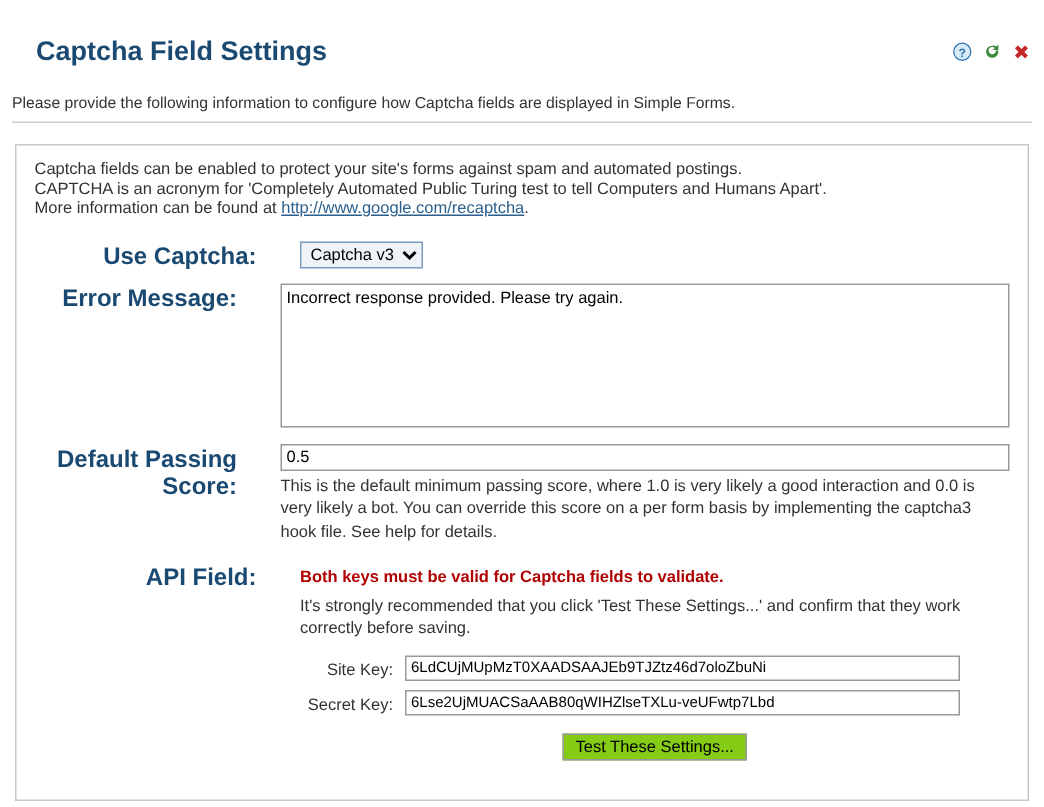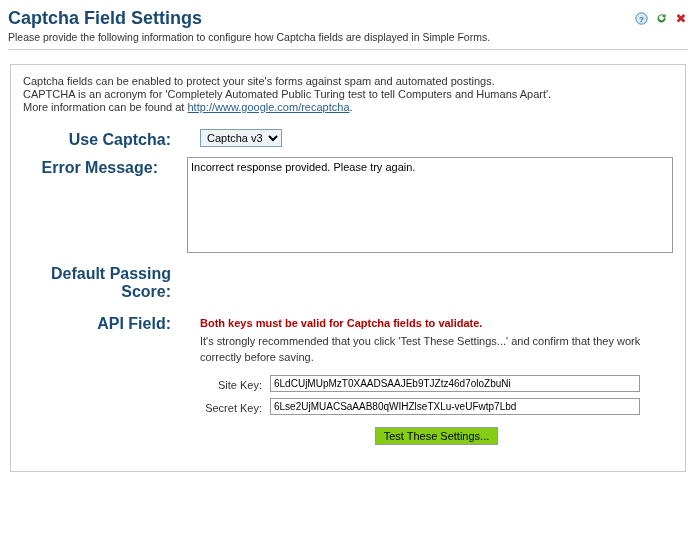--- a/index.html
+++ b/index.html
@@ -19,21 +19,21 @@
   }
   .title-row {
     display: flex;
     justify-content: space-between;
     align-items: center;
   }
   .page-title {
     font-size: 18px;
     font-weight: bold;
     color: #1a4a72;
-    margin: 0;
+    margin: 16px;
   }
   .header-icons { display: flex; gap: 6px; align-items: center; }
   .header-icons span { width: 14px; height: 14px; display: inline-flex; align-items: center; justify-content: center; font-size: 13px; cursor: pointer; }
   .subtitle { margin: 2px 0 0 0; color: #333; font-size: 10.5px; }
   .content-box {
     border: 1px solid #c8c8c8;
     padding: 10px 12px 18px 12px;
     margin: 0 2px;
   }
   .intro p { margin: 0 0 1px 0; font-size: 11px; color: #333; }
@@ -153,20 +153,24 @@
 
     <div class="row">
       <div class="label">Error Message:</div>
       <div class="value">
         <textarea style="">Incorrect response provided. Please try again.</textarea>
       </div>
     </div>
 
     <div class="row">
       <div class="label">Default Passing Score:</div>
+      <div class="value">
+        <input class="score-input" type="text" value="0.5" style="">
+        <div class="help-text">This is the default minimum passing score, where 1.0 is very likely a good interaction and 0.0 is very likely a bot. You can override this score on a per form basis by implementing the captcha3 hook file. See help for details.</div>
+      </div>
     </div>
 
     <div class="row" style="margin-top:12px;">
       <div class="label">API Field:</div>
       <div class="value">
         <div class="help-text warn">Both keys must be valid for Captcha fields to validate.</div>
         <div class="help-text">It's strongly recommended that you click 'Test These Settings...' and confirm that they work correctly before saving.</div>
 
         <div style="margin-top:10px;">
           <div class="key-row">

